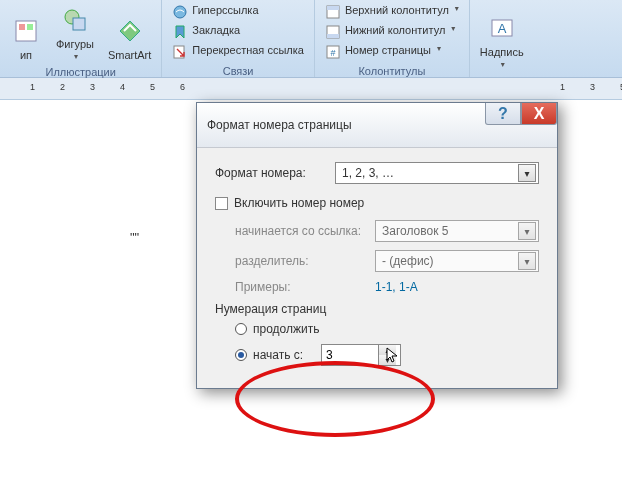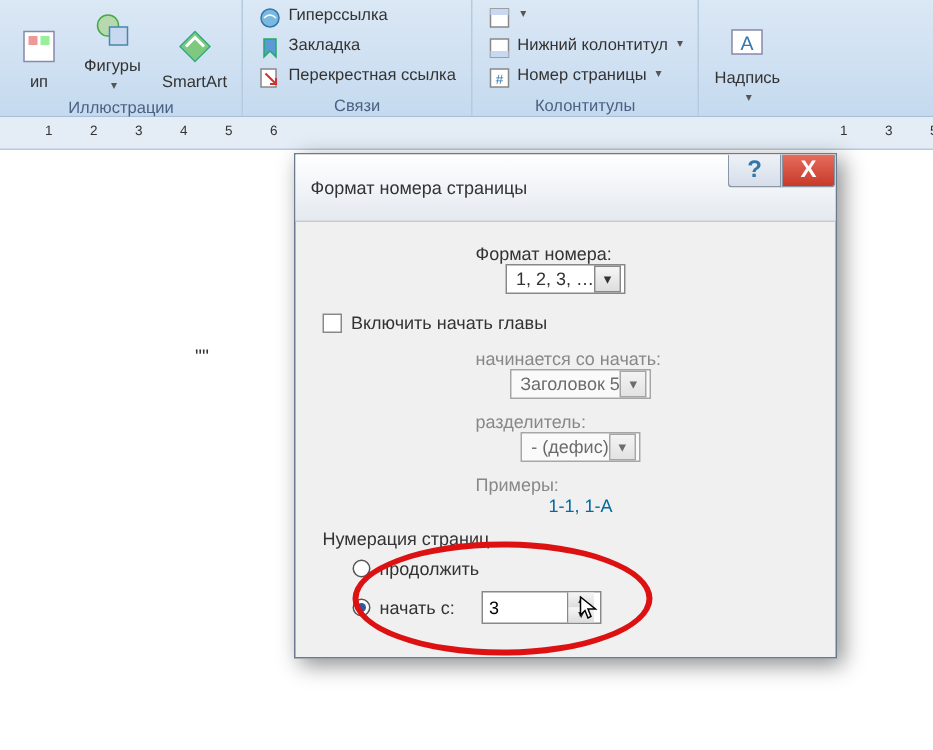--- a/index.html
+++ b/index.html
@@ -27,21 +27,21 @@
 
 .dialog { position: absolute; top: 102px; left: 196px; width: 362px; background: #f0f0f0; border: 1px solid #6b7b8f; box-shadow: 4px 4px 14px rgba(0,0,0,0.45); }
 .titlebar { display: flex; align-items: center; justify-content: space-between; background: linear-gradient(to bottom, #fff, #e4e9f0); height: 45px; padding: 0 0 0 10px; border-bottom: 1px solid #c5c9d0; }
 .titlebar-text { font-size: 12px; color: #333; }
 .titlebar-btns { display: flex; height: 100%; }
 .tbtn { width: 36px; height: 22px; margin-top: 0; display: flex; align-items: center; justify-content: center; border: 1px solid #8a96a6; border-top: none; }
 .tbtn.help { background: linear-gradient(to bottom, #eef2f7, #d6deea); border-radius: 0 0 0 3px; }
 .tbtn.close { background: linear-gradient(to bottom, #e56c5c, #c83a2a); border-radius: 0 0 3px 0; color: #fff; font-weight: bold; }
 
 .dialog-body { padding: 14px 18px 14px 18px; font-size: 12px; color: #333; position: relative; }
-.row { display: flex; align-items: center; margin-bottom: 12px; flex-direction: column; }
+.row { display: flex; align-items: center; margin-bottom: 12px; }
 .label { min-width: 120px; }
 .dropdown { flex: 1; height: 22px; border: 1px solid #888; background: #fff; display: flex; align-items: center; justify-content: space-between; padding: 0 2px 0 6px; font-size: 12px; }
 .dropdown .dd-arrow { width: 18px; height: 18px; border: 1px solid #888; background: linear-gradient(to bottom,#f6f6f6,#ddd); display: flex; align-items: center; justify-content: center; font-size: 10px; }
 .checkbox-row { display: flex; align-items: center; gap: 6px; margin-bottom: 10px; }
 .checkbox { width: 13px; height: 13px; border: 1px solid #888; background: #fff; }
 .sub { margin-left: 20px; }
 .sub .row { margin-bottom: 8px; }
 .sub .label { min-width: 140px; color: #888; }
 .section-label { margin: 8px 0 6px 0; }
 .radio-row { display: flex; align-items: center; gap: 6px; margin-left: 20px; margin-bottom: 8px; }
@@ -135,20 +135,21 @@
   <div class="rgroup">
     <div class="rgroup-items">
       <div class="rsmall">
         <div class="rsmall-item">
           <span class="icon">
               <svg width="16" height="16">
                 <rect x="2" y="2" width="12" height="12" fill="#fff" stroke="#888"></rect>
                 <rect x="2" y="2" width="12" height="4" fill="#c8d8f0"></rect>
               </svg>
             </span>
+          <span>Верхний колонтитул</span>
             <span class="drop-arrow">▾</span>
         </div>
         <div class="rsmall-item">
           <span class="icon">
               <svg width="16" height="16">
                 <rect x="2" y="2" width="12" height="12" fill="#fff" stroke="#888"></rect>
                 <rect x="2" y="10" width="12" height="4" fill="#c8d8f0"></rect>
               </svg>
             </span>
           <span>Нижний колонтитул</span>
@@ -218,26 +219,26 @@
     <div class="row">
       <span class="label">Формат номера:</span>
       <div class="dropdown">
         <span>1, 2, 3, …</span>
         <span class="dd-arrow">▾</span>
       </div>
     </div>
 
     <div class="checkbox-row">
       <span class="checkbox"></span>
-      <span>Включить начать главы</span>
+      <span>Включить номер номер</span>
     </div>
 
     <div class="sub">
       <div class="row">
-        <span class="label">начинается со начать:</span>
+        <span class="label">начинается со ссылка:</span>
         <div class="dropdown" style="opacity:0.7">
           <span>Заголовок 5</span>
           <span class="dd-arrow">▾</span>
         </div>
       </div>
       <div class="row">
         <span class="label">разделитель:</span>
         <div class="dropdown" style="opacity:0.7">
           <span>-   (дефис)</span>
           <span class="dd-arrow">▾</span>

